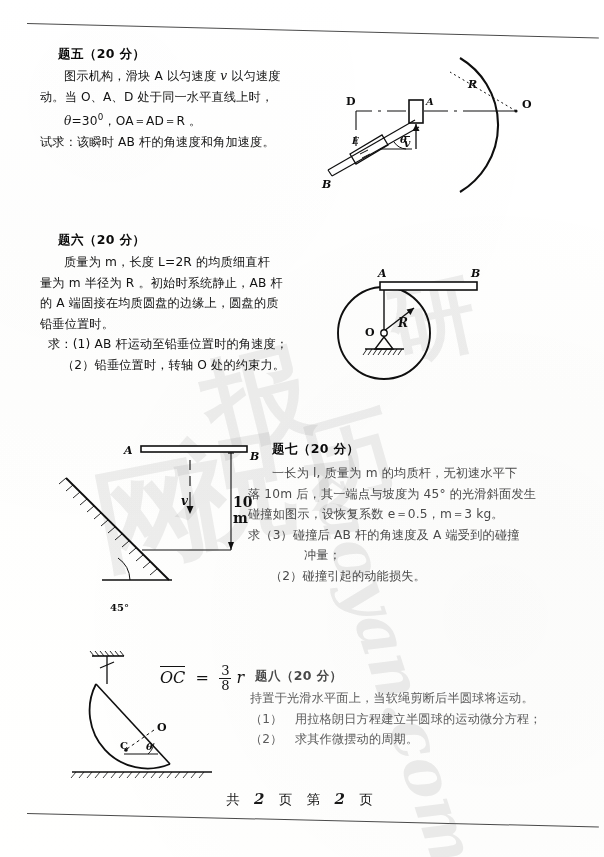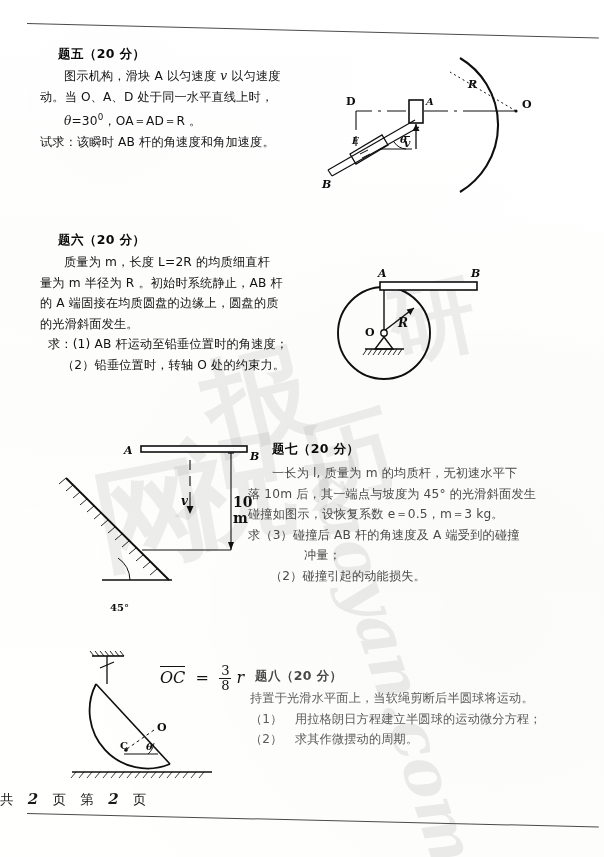--- a/index.html
+++ b/index.html
@@ -101,21 +101,21 @@
 
   .frac { display: inline-block; text-align: center; vertical-align: -0.55em; font-size: 0.82em; }
   .frac .num { display: block; border-bottom: 1px solid #1a1a1a; padding: 0 2px; line-height: 1.05; }
   .frac .den { display: block; padding: 0 2px; line-height: 1.1; }
 
   
   #footer {
     position: absolute;
     left: 0; top: 790px;
     width: 604px;
-    text-align: left;
+    text-align: center;
     color: #1b1b1b;
     font-family: "DejaVu Serif", serif;
     font-size: 13.5px;
     letter-spacing: 5px;
   }
   #footer .hw {
     font-family: "DejaVu Serif", serif;
     font-style: italic;
     font-weight: 700;
     font-size: 15px;
@@ -197,21 +197,21 @@
     </div>
     <div class="dlabel" style="left:32px; top:86px; font-size:9px;">E</div>
   </div>
 
   <div class="block qhead" style="left:58px; top:232px;text-align:center;">题六（20 分）</div>
 
   <div class="block ptext" style="left:40px; top:252px; width:296px;">
     <div><span class="ind"></span><span>质量为 m，长度 L=2R 的均质细直杆</span></div>
     <div><span>量为 m 半径为 R 。初始时系统静止，AB 杆</span></div>
     <div><span>的 A 端固接在均质圆盘的边缘上，圆盘的质</span></div>
-    <div><span>的光滑斜面发生。</span></div>
+    <div><span>铅垂位置时。</span></div>
     <div style="padding-left:8px;"><span>求：(1) AB 杆运动至铅垂位置时的角速度；</span></div>
     <div style="padding-left:22px;"><span>（2）铅垂位置时，转轴 O 处的约束力。</span></div>
   </div>
 
   <div class="diagram" style="left:332px; top:245px; width:245px; height:165px;">
     <svg width="245" height="165" viewBox="0 0 245 165">
       <g stroke="#111" fill="none" stroke-width="1.6">
 
         <circle cx="52" cy="88" r="46" stroke-width="1.9"></circle>
 

